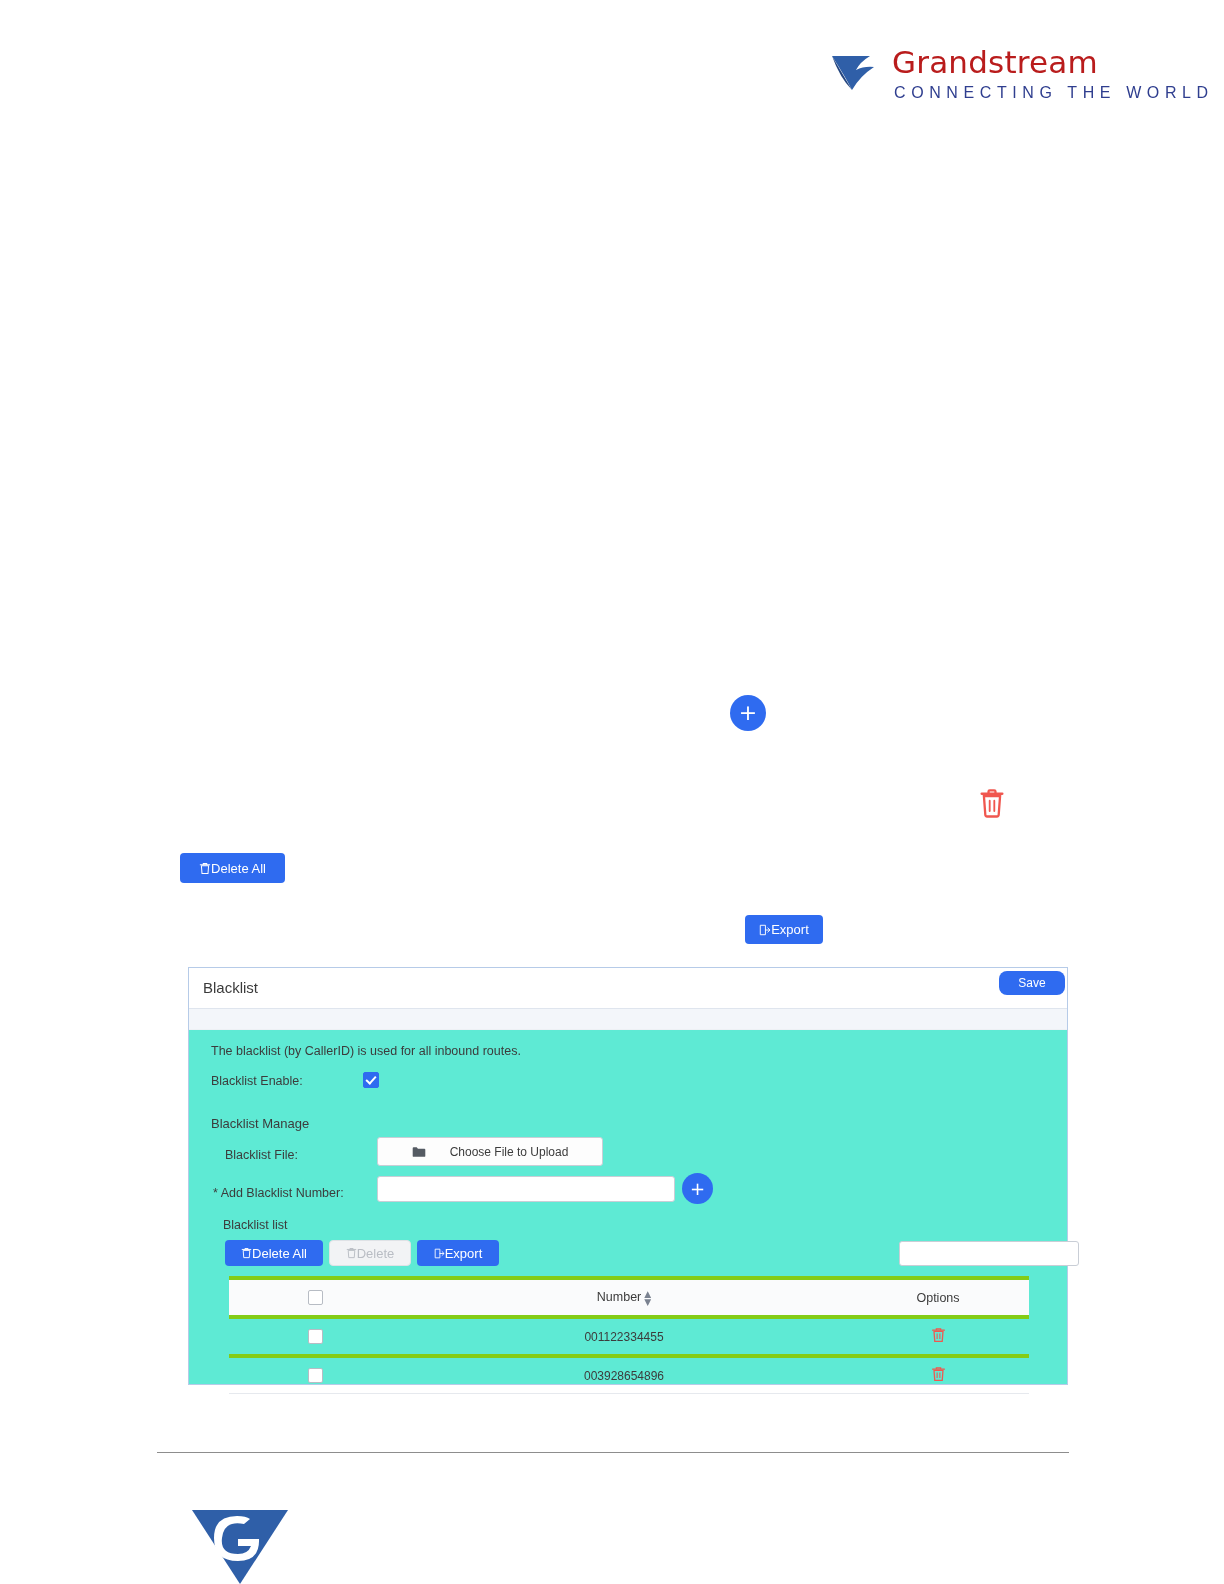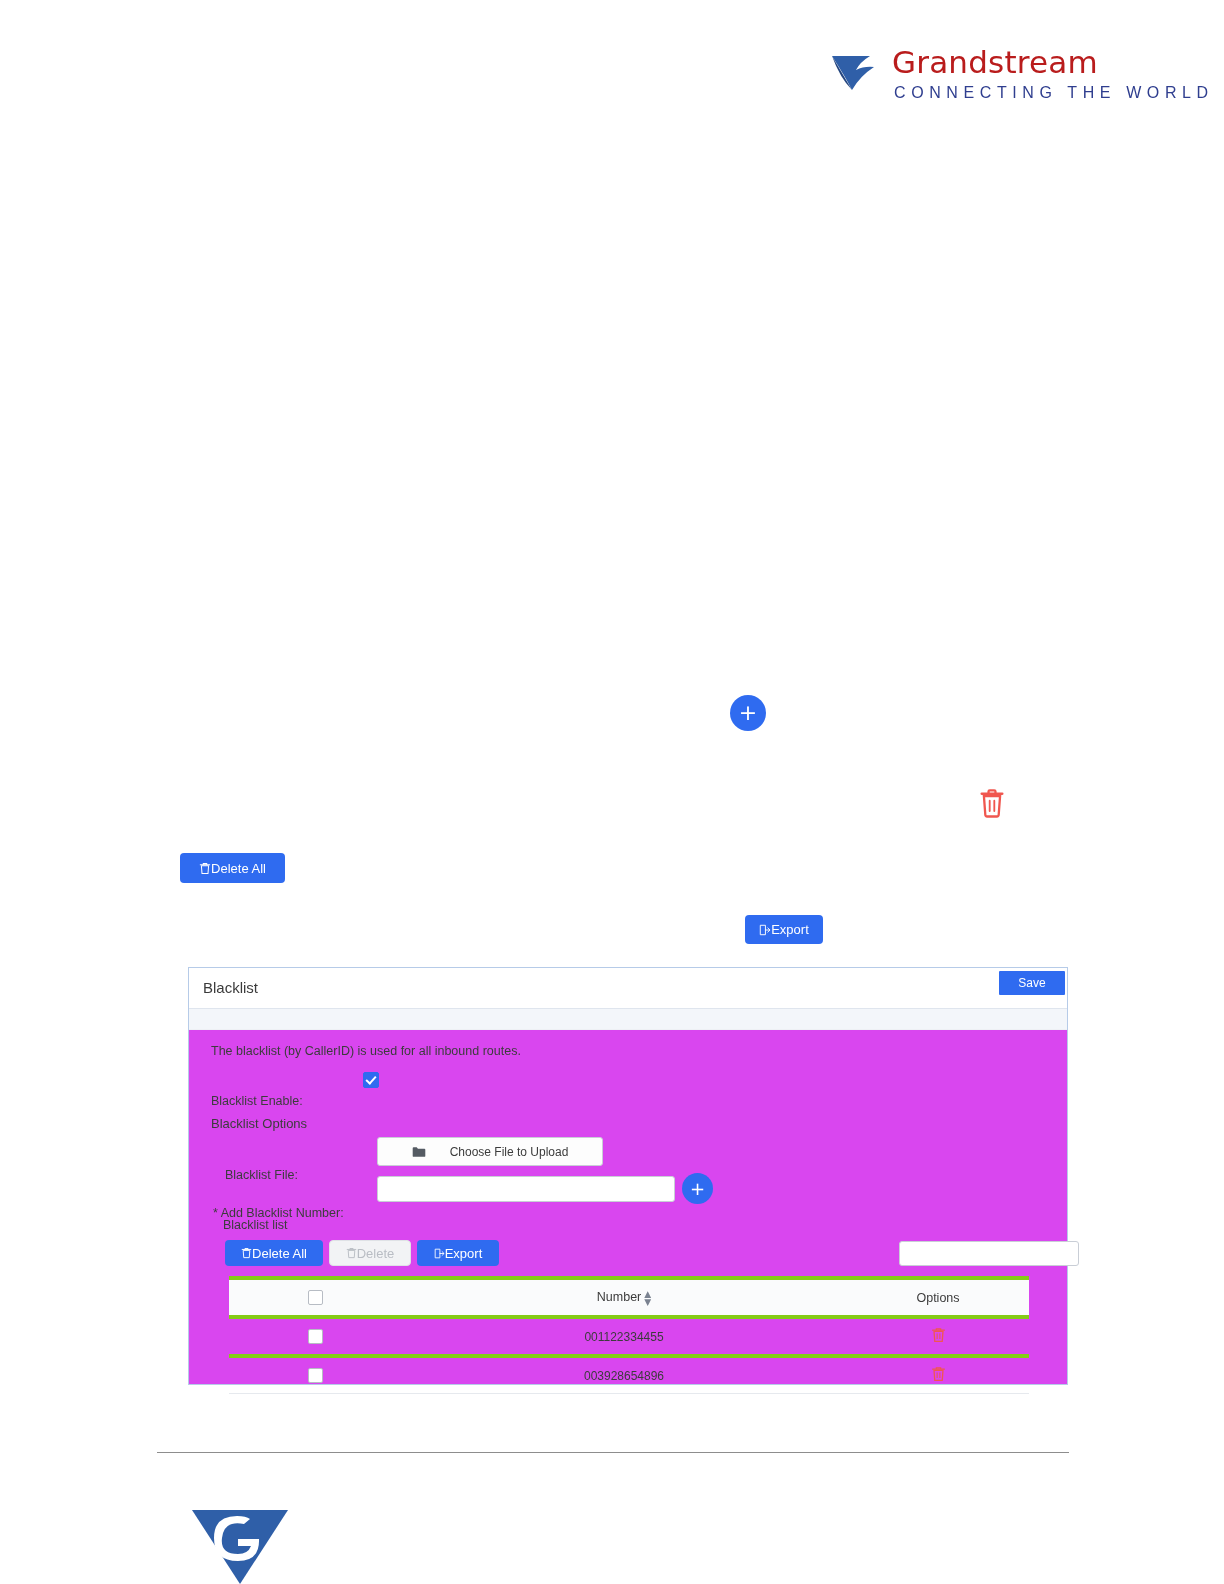--- a/index.html
+++ b/index.html
@@ -117,21 +117,21 @@
     height: 29px;
   }
 
   
   .panel {
     position: absolute;
     left: 188px;
     top: 967px;
     width: 880px;
     height: 418px;
-    background: #d946ef;
+    background: #5eead4;
     border: 1px solid #b6cbe8;
     box-sizing: border-box;
   }
   .panel-header {
     position: relative;
     height: 40px;
     border-bottom: 1px solid #dfe5ee;
     background: #ffffff;
   }
   .panel-title {
@@ -142,21 +142,21 @@
     color: #3b3b3b;
   }
   .save-btn {
     position: absolute;
     right: 2px;
     top: 3px;
     width: 66px;
     height: 24px;
     background: #2f6bf0;
     color: #fff;
-    border-radius: 1px;
+    border-radius: 8px;
     font-size: 12px;
     display: flex;
     align-items: center;
     justify-content: center;
   }
   .panel-strip {
     height: 20px;
     background: #f3f6fa;
     border-bottom: 1px solid #eef1f5;
   }
@@ -170,21 +170,20 @@
     position: absolute;
     left: 22px;
     top: 14px;
     font-size: 12.5px;
     color: #3c3c3c;
   }
   .row-label {
     position: absolute;
     font-size: 12.5px;
     color: #3c3c3c;
-    margin-top: 20px;
   }
   .lbl-enable { left: 22px; top: 44px; }
   .chk-enable {
     position: absolute;
     left: 174px;
     top: 42px;
     width: 14px;
     height: 14px;
     background: #2f6bf0;
     border: 1px solid #2f6bf0;
@@ -411,21 +410,21 @@
   </div>
   <div class="panel-strip"></div>
 
   <div class="panel-body">
 
     <div class="desc">The blacklist (by CallerID) is used for all inbound routes.</div>
 
     <div class="row-label lbl-enable">Blacklist Enable:</div>
     <div class="chk-enable"></div>
 
-    <div class="section-title">Blacklist Options</div>
+    <div class="section-title">Blacklist Manage</div>
 
     <div class="row-label lbl-file">Blacklist File:</div>
     <div class="choose-file">
       <span>
         <svg viewBox="0 0 16 13" width="14" height="12" aria-hidden="true">
           <path d="M0.8 2.2 a1 1 0 0 1 1-1 h3.6 l1.4 1.6 h7.4 a1 1 0 0 1 1 1 v7.2 a1 1 0 0 1-1 1 H1.8 a1 1 0 0 1-1-1 Z" fill="#555b63"></path>
         </svg>
       </span>
       <span>Choose File to Upload</span>
     </div>

